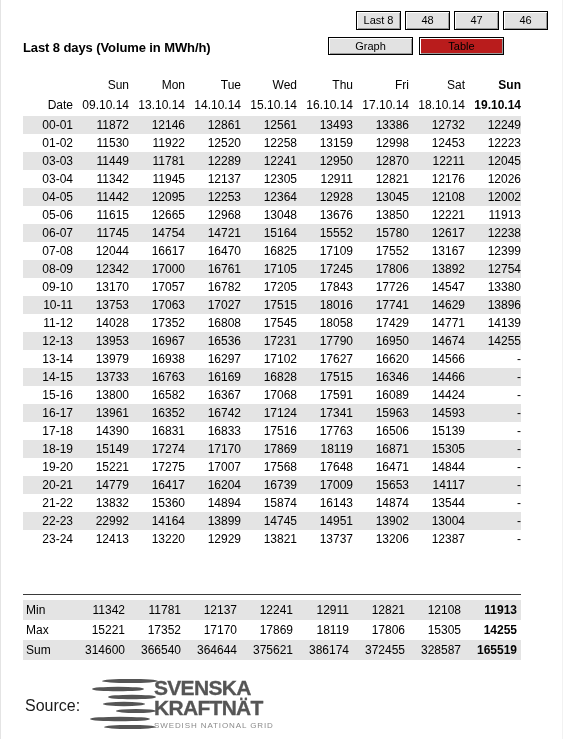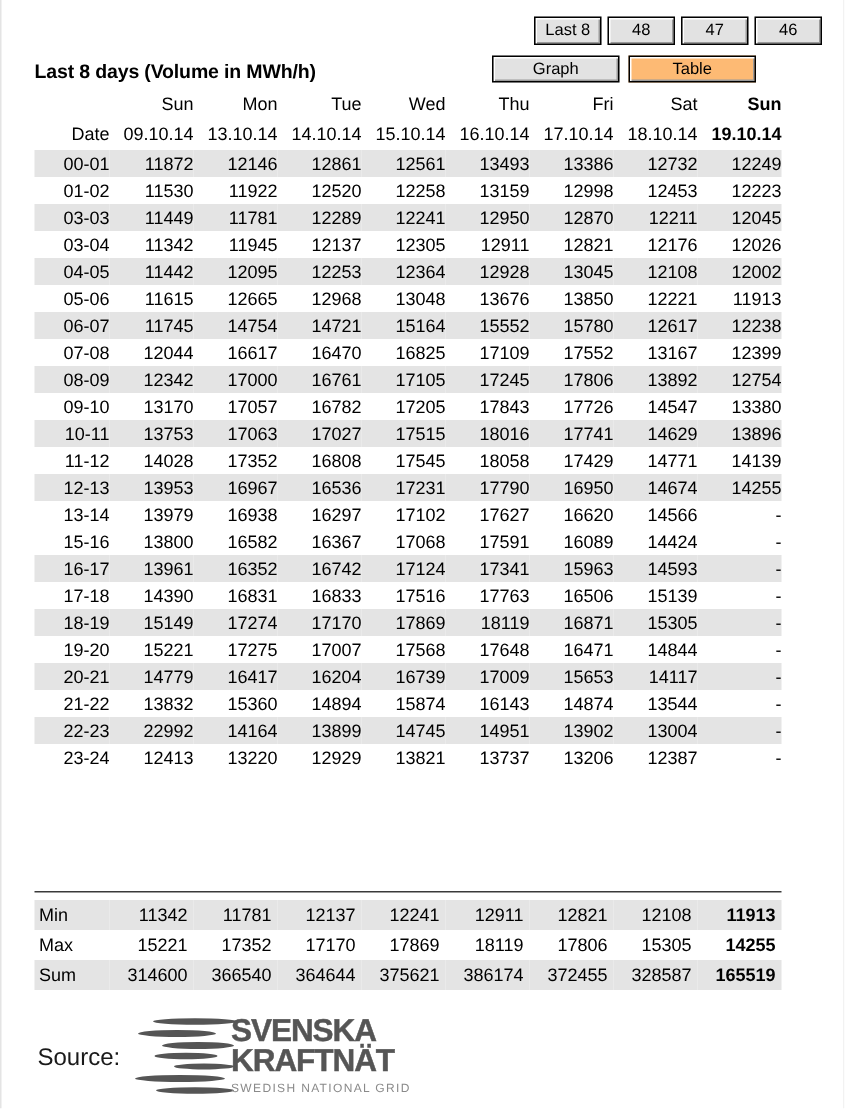--- a/index.html
+++ b/index.html
@@ -83,35 +83,36 @@
     display: flex;
     gap: 6px;
   }
   .btn-mode {
     width: 85px;
     height: 18px;
     line-height: 16px;
     font-size: 11px;
   }
   .btn-mode.active {
-    background: #fdba74;
+    background: #b91c1c;
   }
 
   
   .table-wrap {
     position: absolute;
     left: 22px;
     top: 60px;
     width: 498px;
   }
   table.data {
     border-collapse: collapse;
     width: 498px;
     font-size: 12px;
     table-layout: fixed;
+    margin-top: 16px;
   }
   table.data td, table.data th {
     padding: 0;
     margin: 0;
     font-weight: normal;
     text-align: right;
     white-space: nowrap;
     height: 18px;
     line-height: 18px;
     font-size: 12px;
@@ -433,20 +434,31 @@
             <td class="lbl">13-14</td>
             <td class="v">13979</td>
             <td class="v">16938</td>
             <td class="v">16297</td>
             <td class="v">17102</td>
             <td class="v">17627</td>
             <td class="v">16620</td>
             <td class="v">14566</td>
             <td class="v last">-</td>
           </tr>
+          <tr class="alt">
+            <td class="lbl">14-15</td>
+            <td class="v">13733</td>
+            <td class="v">16763</td>
+            <td class="v">16169</td>
+            <td class="v">16828</td>
+            <td class="v">17515</td>
+            <td class="v">16346</td>
+            <td class="v">14466</td>
+            <td class="v last">-</td>
+          </tr>
           <tr>
             <td class="lbl">15-16</td>
             <td class="v">13800</td>
             <td class="v">16582</td>
             <td class="v">16367</td>
             <td class="v">17068</td>
             <td class="v">17591</td>
             <td class="v">16089</td>
             <td class="v">14424</td>
             <td class="v last">-</td>

